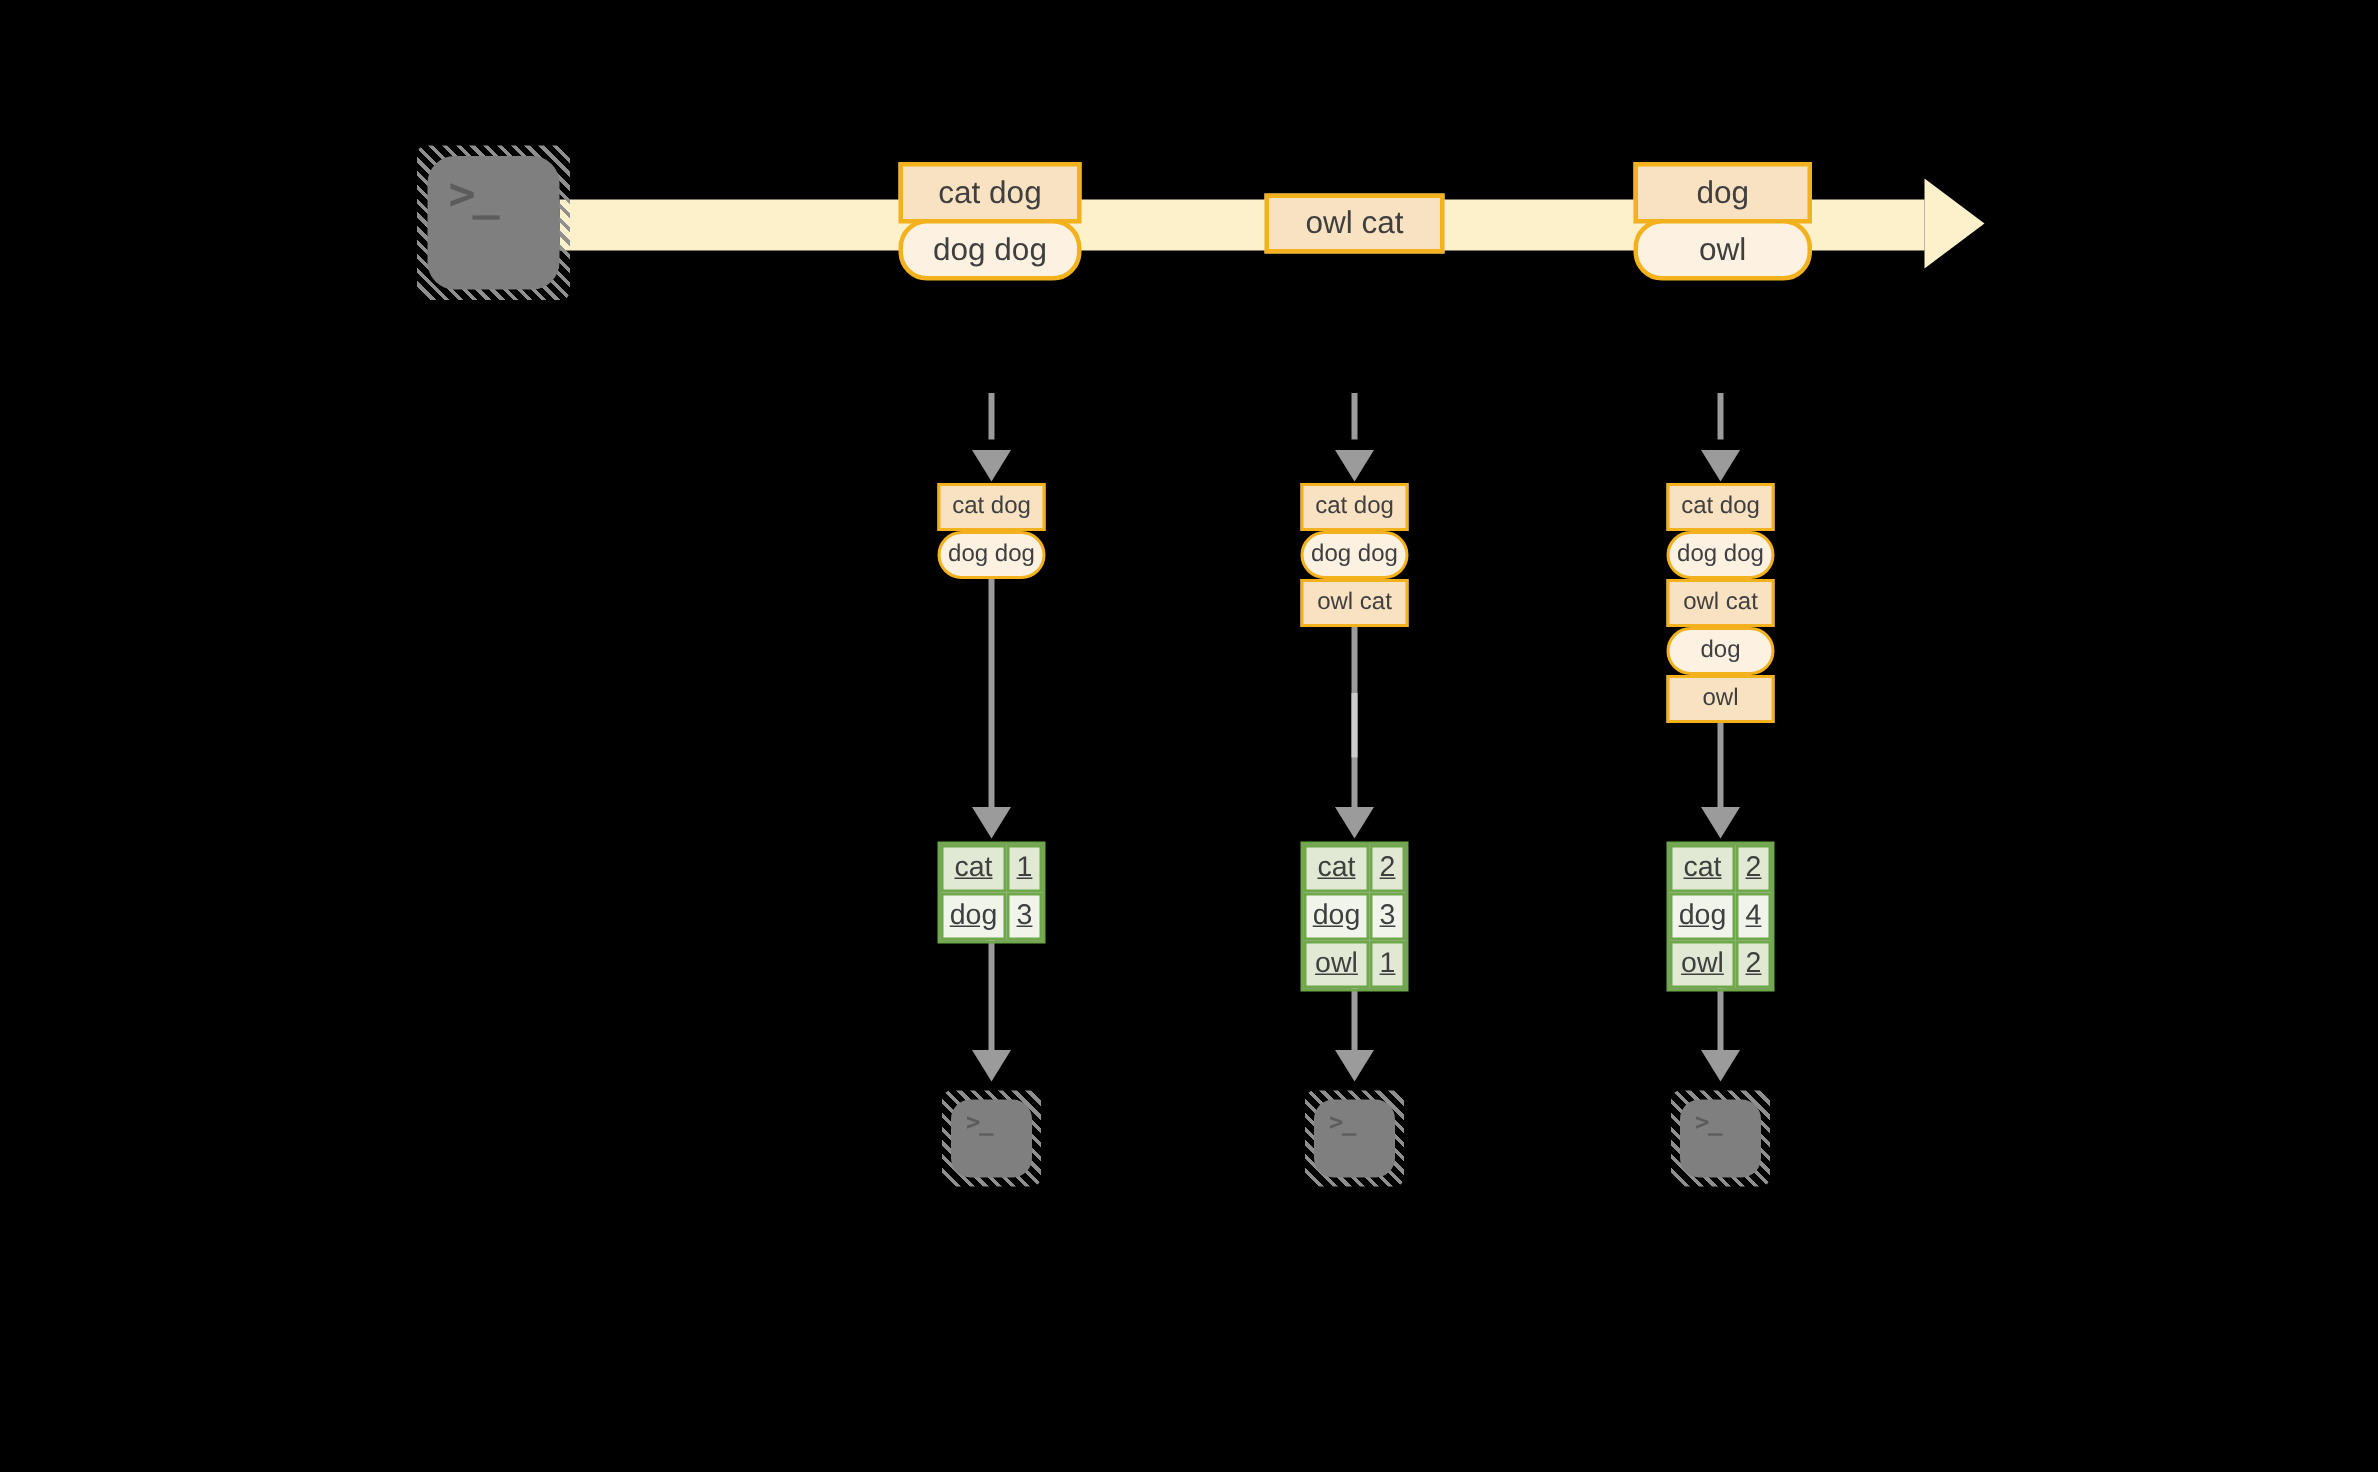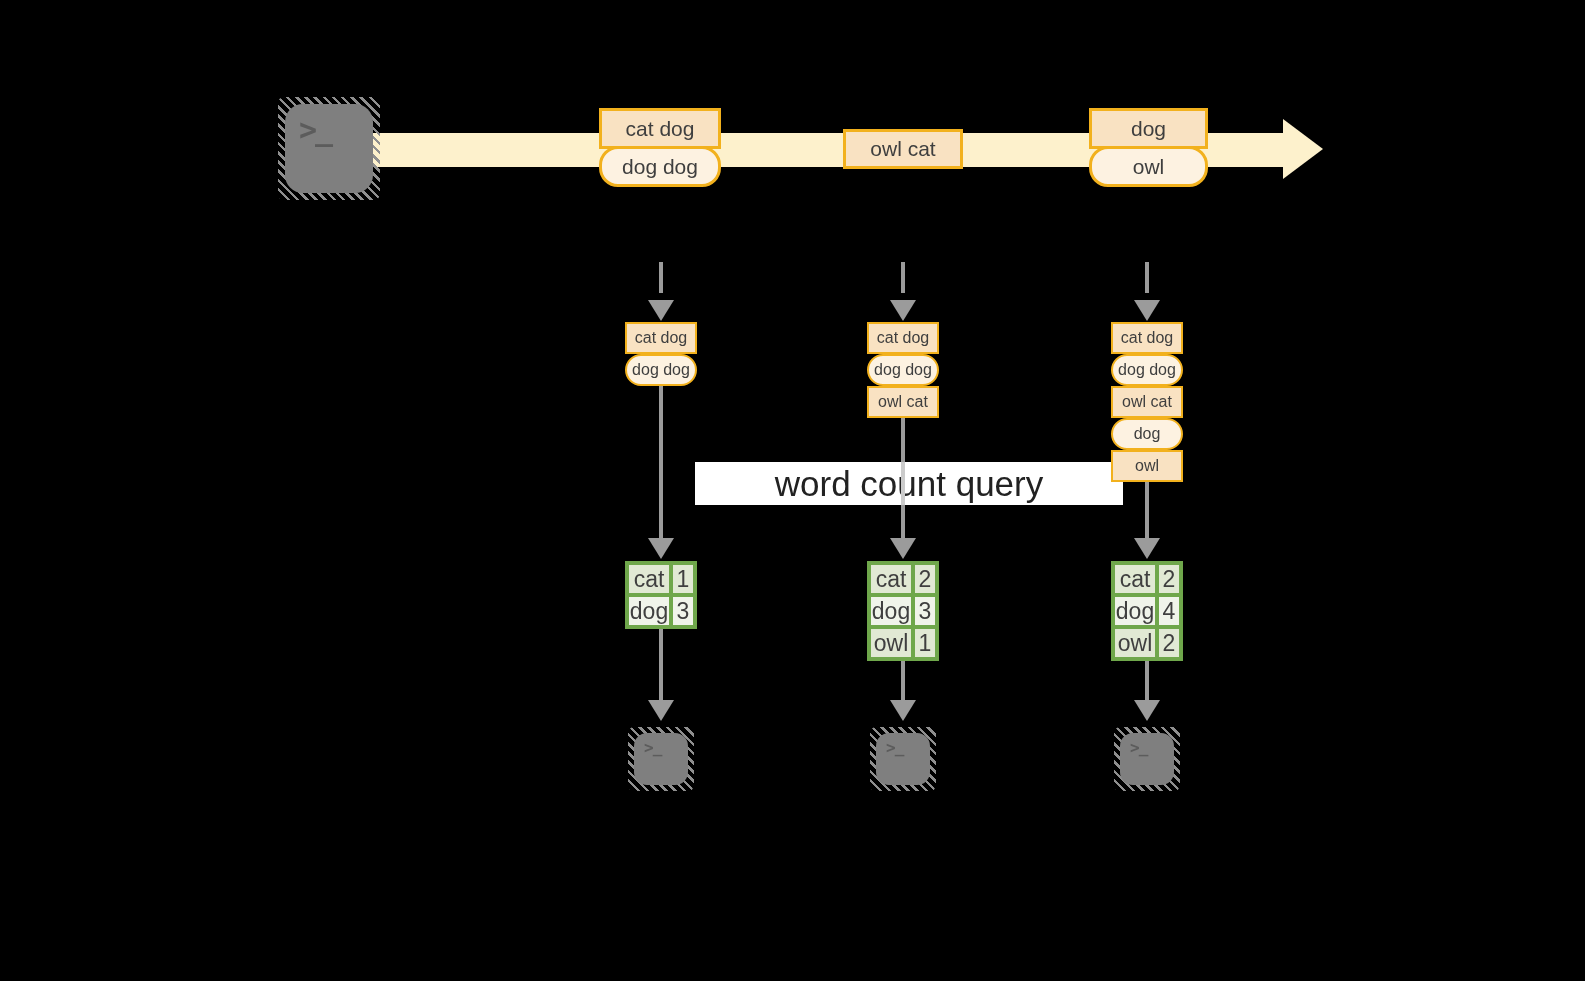--- a/index.html
+++ b/index.html
@@ -65,21 +65,21 @@
   }
   .query-line{position:absolute;width:4px;background:#cbcbcb;z-index:6;}
 
   
   .gtable{
     position:absolute;z-index:2;border:2px solid #6fa74b;
     display:grid;grid-template-columns:44px 24px;
   }
   .gcell{
     border:2px solid #6fa74b;box-sizing:border-box;height:32px;
-    display:flex;align-items:center;justify-content:center;font-size:23px;
+    display:flex;align-items:center;justify-content:center;font-size:19px;text-decoration:underline;
   }
   .sage{background:#e1e9d4;}
   .lsage{background:#f0f4ea;}
 </style>
 </head>
 <body>
 
 <div class="canvas">
 
   <div class="band abs" style="left:373px;top:133px;width:910px;height:34px;"></div>
@@ -129,23 +129,20 @@
     <div class="srow peach">owl</div>
   </div>
 
   <div class="vline" style="left:659px;top:384px;height:156px;"></div>
   <div class="vline" style="left:901px;top:416px;height:124px;"></div>
   <div class="vline" style="left:1145px;top:480px;height:60px;"></div>
   <div class="head-down" style="left:648px;top:538px;z-index:1;"></div>
   <div class="head-down" style="left:890px;top:538px;z-index:1;"></div>
   <div class="head-down" style="left:1134px;top:538px;z-index:1;"></div>
 
-  <div class="query-box" style="left:695px;top:462px;width:428px;height:43px;">
-    <span>word count query</span>
-  </div>
   <div class="query-line" style="left:901px;top:462px;height:43px;"></div>
 
   <div class="gtable" style="left:625px;top:561px;">
     <div class="gcell sage">cat</div>
     <div class="gcell sage">1</div>
     <div class="gcell lsage">dog</div>
     <div class="gcell lsage">3</div>
   </div>
   <div class="gtable" style="left:867px;top:561px;">
     <div class="gcell sage">cat</div>

